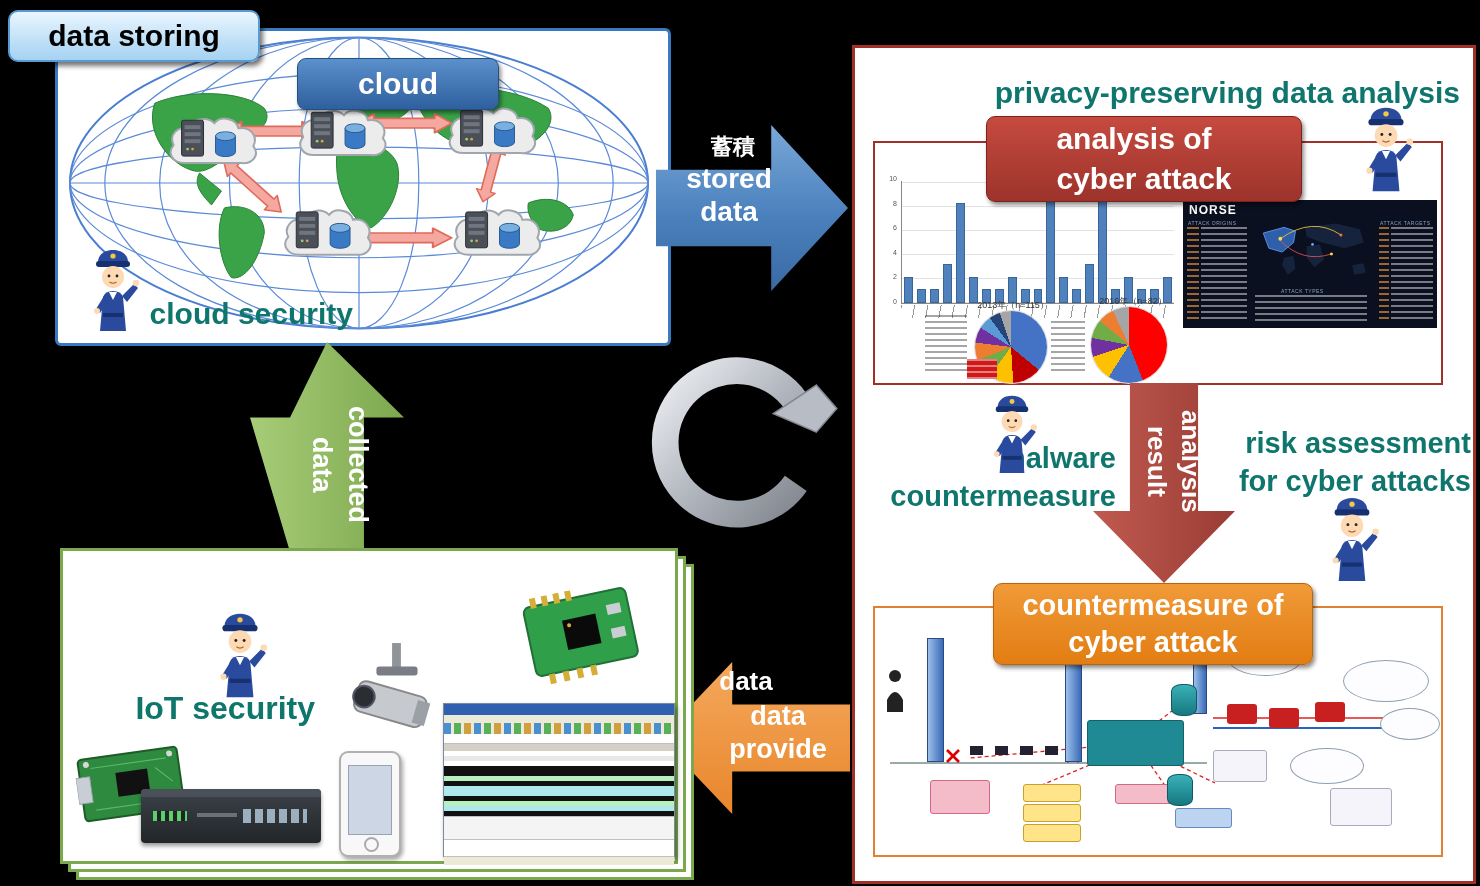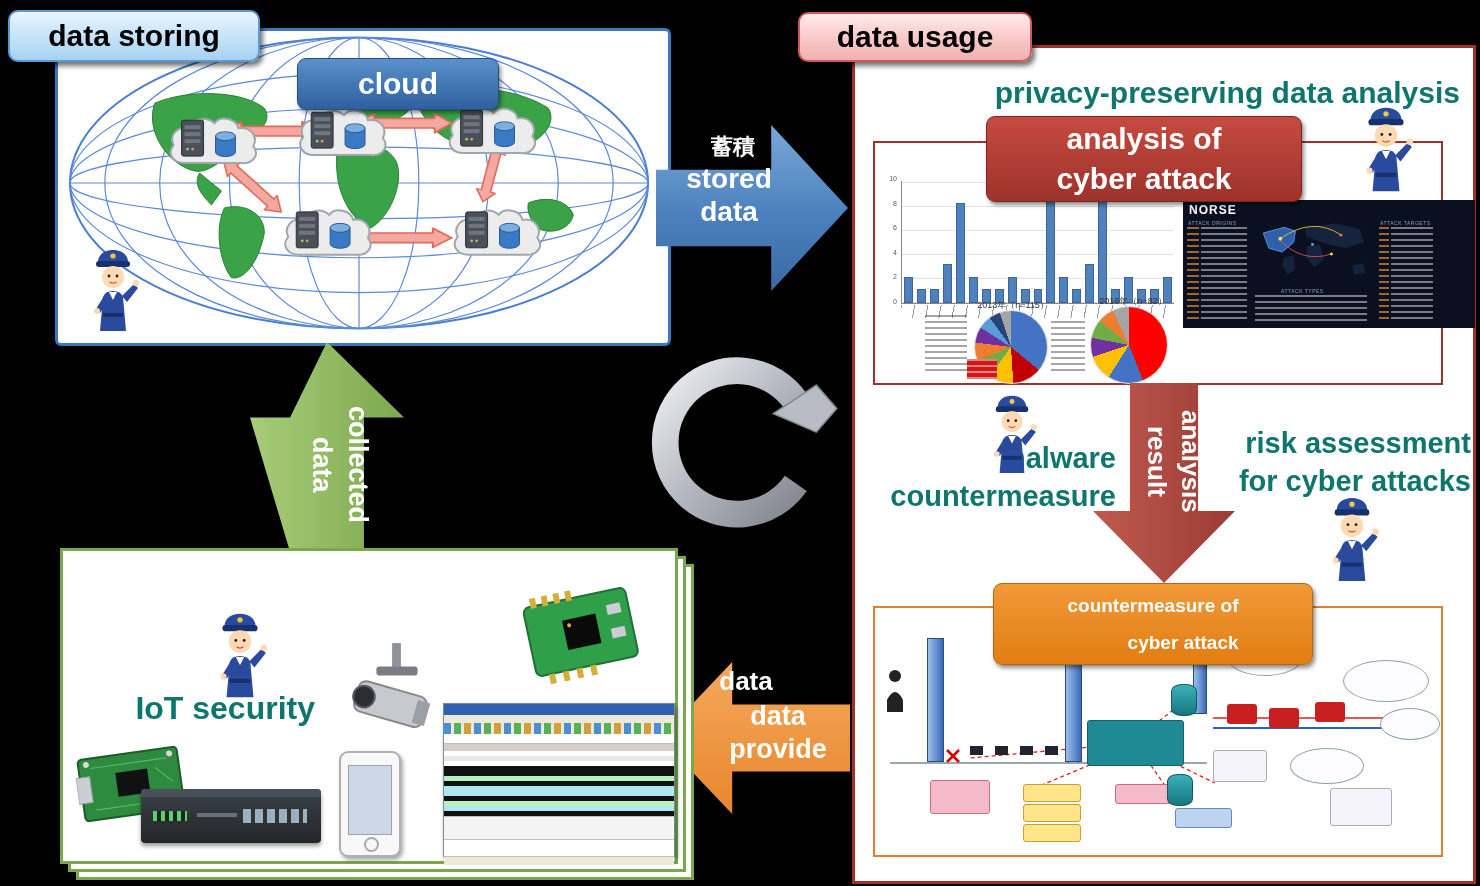--- a/index.html
+++ b/index.html
@@ -147,20 +147,21 @@
         <g transform="translate(388,170)">
             <use href="#cloudsh"></use>
             <use href="#server" x="18" y="8"></use>
             <use href="#db" x="52" y="20"></use>
           </g>
       </g>
     </svg>
     <svg viewBox="0 0 60 86" style="position:absolute;left:25px;top:216px;width:60px;height:86px">
         <use href="#officer"></use>
       </svg>
+    <div class="purple" style="left:65px;top:264px;width:230px;font-size:30px;">cloud security</div>
   </div>
   <div class="tag tag-blue" style="left:8px;top:10px;width:248px;height:48px;">data storing</div>
   <div class="pill pill-blue" style="left:297px;top:58px;width:200px;height:50px;">cloud</div>
 
   <div class="blockarrow" style="left:656px;top:125px;width:192px;height:166px;
        clip-path:polygon(0 27%,60% 27%,60% 0,100% 50%,60% 100%,60% 73%,0 73%);
        background:linear-gradient(180deg,#7aa8d8,#4a80bc 55%,#3a6aa4);"></div>
   <div class="arrowtext" style="left:688px;top:132px;width:90px;font-size:22px;">蓄積</div>
   <div class="arrowtext" style="left:664px;top:162px;width:130px;font-size:28px;line-height:33px;">stored
 data</div>
@@ -222,21 +223,21 @@
       <div class="xlabels" style="left:26px;top:162px;width:272px;height:13px;"></div>
 
       <div class="cap" style="left:86px;top:156px;width:104px;">2013年（n=115）</div>
       <div class="pie" id="pie1" style="left: 100px; top: 168px; width: 72px; height: 72px; background: conic-gradient(rgb(68, 114, 196) 0%, rgb(68, 114, 196) 36%, rgb(192, 0, 0) 36%, rgb(192, 0, 0) 49%, rgb(255, 192, 0) 49%, rgb(255, 192, 0) 60%, rgb(112, 173, 71) 60%, rgb(112, 173, 71) 69%, rgb(237, 125, 49) 69%, rgb(237, 125, 49) 77%, rgb(112, 48, 160) 77%, rgb(112, 48, 160) 84%, rgb(91, 155, 213) 84%, rgb(91, 155, 213) 90%, rgb(38, 68, 120) 90%, rgb(38, 68, 120) 95%, rgb(165, 165, 165) 95%, rgb(165, 165, 165) 100%);"></div>
       <div class="cap" style="left:204px;top:152px;width:108px;">2016年（n=82）</div>
       <div class="pie" id="pie2" style="left: 216px; top: 164px; width: 76px; height: 76px; background: conic-gradient(rgb(255, 0, 0) 0%, rgb(255, 0, 0) 44%, rgb(68, 114, 196) 44%, rgb(68, 114, 196) 59%, rgb(255, 192, 0) 59%, rgb(255, 192, 0) 70%, rgb(112, 48, 160) 70%, rgb(112, 48, 160) 78%, rgb(112, 173, 71) 78%, rgb(112, 173, 71) 86%, rgb(237, 125, 49) 86%, rgb(237, 125, 49) 93%, rgb(165, 165, 165) 93%, rgb(165, 165, 165) 100%);"></div>
       <div class="abs microdark" style="left:50px;top:172px;width:42px;height:56px;"></div>
       <div class="abs microdark" style="left:176px;top:178px;width:34px;height:52px;"></div>
       <div class="abs micro" style="left:92px;top:216px;width:30px;height:20px;background-color:#d01818;"></div>
 
-      <div class="abs" style="left:308px;top:57px;width:292px;height:128px;background:#0b1020;">
+      <div class="abs" style="left:308px;top:57px;width:254px;height:128px;background:#0b1020;">
         <div class="abs" style="left:6px;top:3px;font-size:12px;font-weight:bold;color:#fff;letter-spacing:1px;">NORSE</div>
         <div class="norse-h" style="left:5px;top:20px;">ATTACK ORIGINS</div>
         <div class="abs micro-or" style="left:4px;top:27px;width:12px;height:94px;"></div>
         <div class="abs micro" style="left:18px;top:27px;width:46px;height:94px;"></div>
         <div class="norse-h" style="left:197px;top:20px;">ATTACK TARGETS</div>
         <div class="abs micro-or" style="left:196px;top:27px;width:10px;height:94px;"></div>
         <div class="abs micro" style="left:208px;top:27px;width:42px;height:94px;"></div>
         <div class="norse-h" style="left:98px;top:88px;">ATTACK TYPES</div>
         <div class="abs micro" style="left:72px;top:95px;width:112px;height:28px;"></div>
         <svg viewBox="0 0 140 76" style="position:absolute;left:62px;top:16px;width:135px;height:72px">
@@ -313,31 +314,30 @@
       <div class="cyl" style="left:292px;top:166px;width:24px;height:30px;"></div>
       <div class="ncloud" style="left:352px;top:30px;width:74px;height:36px;"></div>
       <div class="ncloud" style="left:468px;top:52px;width:84px;height:40px;"></div>
       <div class="ncloud" style="left:415px;top:140px;width:72px;height:34px;"></div>
       <div class="ncloud" style="left:505px;top:100px;width:58px;height:30px;"></div>
       <div class="nbox micro" style="left:352px;top:96px;width:30px;height:20px;background:#c82020;"></div>
       <div class="nbox micro" style="left:394px;top:100px;width:30px;height:20px;background:#c82020;"></div>
       <div class="nbox micro" style="left:440px;top:94px;width:30px;height:20px;background:#c82020;"></div>
     </div>
   </div>
-  <div class="tag tag-pink" style="left:798px;top:12px;width:230px;height:46px;">data usage</div>
-  <div class="pill box-red pre" style="left:986px;top:116px;width:314px;height:84px;font-size:30px;line-height:40px;text-align:center;">analysis of
+  <div class="pill box-red pre" style="left:986px;top:116px;width:314px;height:84px;font-size:30px;line-height:40px;">analysis of
 cyber attack</div>
 
   <div class="blockarrow" style="left:1093px;top:383px;width:142px;height:200px;
        clip-path:polygon(26% 0,74% 0,74% 64%,100% 64%,50% 100%,0 64%,26% 64%);
        background:linear-gradient(90deg,#c05a50,#9a3c34);"></div>
   <div class="arrowtext vert" style="left:1118px;top:394px;width:90px;height:135px;font-size:26px;line-height:34px;">analysis
 result</div>
 
-  <div class="pill box-orange pre" style="left:993px;top:583px;width:318px;height:80px;font-size:19px;line-height:37px;text-align:right;">countermeasure of
+  <div class="pill box-orange pre" style="left:993px;top:583px;width:318px;height:80px;font-size:29px;line-height:37px;text-align:center;">countermeasure of
 cyber attack</div>
 
   <div class="panel" style="left:76px;top:564px;width:612px;height:310px;border:3px solid #7aa84c;"></div>
   <div class="panel" style="left:68px;top:556px;width:612px;height:310px;border:3px solid #7aa84c;"></div>
   <div class="panel" style="left:60px;top:548px;width:612px;height:310px;border:3px solid #7aa84c;">
 
     <svg viewBox="0 0 60 86" style="position:absolute;left:146px;top:58px;width:62px;height:92px">
         <use href="#officer"></use>
       </svg>
     <div class="purple" style="left:52px;top:138px;width:200px;font-size:32px;">IoT security</div>

